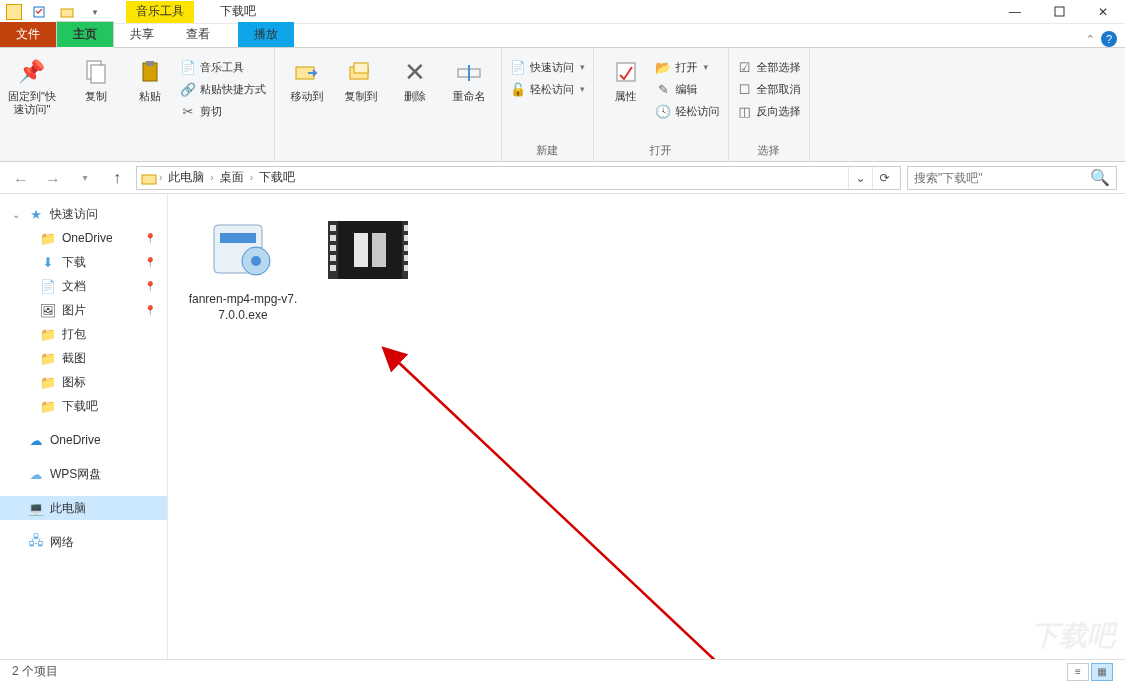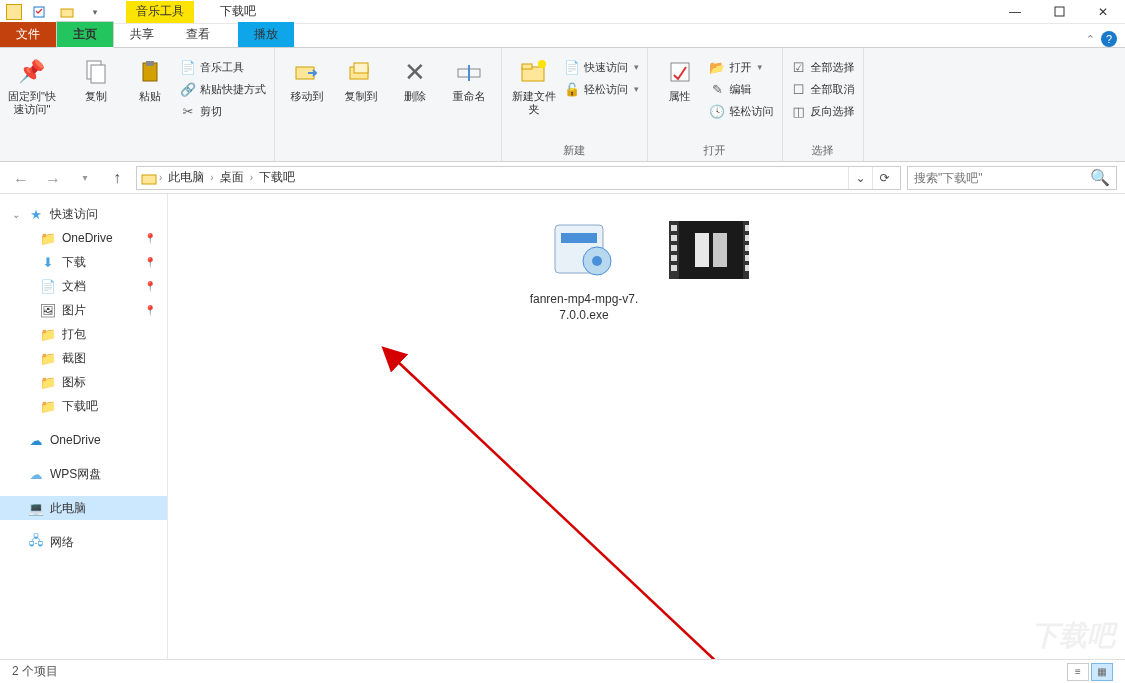--- a/index.html
+++ b/index.html
@@ -48,21 +48,21 @@
 .main { display: flex; height: calc(683px - 24px - 24px - 114px - 32px - 24px); }
 .nav-pane { width: 168px; border-right: 1px solid #e8e8e8; overflow-y: auto; padding: 8px 0; }
 .nav-item { display: flex; align-items: center; gap: 6px; height: 24px; font-size: 12px; color: #333; padding-left: 12px; cursor: pointer; }
 .nav-item.child { padding-left: 40px; }
 .nav-item.selected { background: #cce8ff; }
 .nav-expand { width: 10px; color: #888; font-size: 10px; }
 .nav-ico { width: 16px; height: 16px; display: flex; align-items: center; justify-content: center; font-size: 13px; }
 .nav-pin { margin-left: auto; margin-right: 10px; color: #888; font-size: 10px; }
 .nav-spacer { height: 10px; }
 
-.content { flex: 1; padding: 20px; display: flex; gap: 15px; align-items: flex-start; position: relative; justify-content: center; }
+.content { flex: 1; padding: 20px; display: flex; gap: 15px; align-items: flex-start; position: relative; }
 .file-item { width: 110px; display: flex; flex-direction: column; align-items: center; cursor: pointer; }
 .file-thumb { width: 80px; height: 72px; display: flex; align-items: center; justify-content: center; margin-bottom: 6px; }
 .file-label { font-size: 12px; color: #333; text-align: center; line-height: 1.3; word-break: break-all; }
 
 .statusbar { position: absolute; bottom: 0; left: 0; right: 0; height: 24px; border-top: 1px solid #e0e0e0; display: flex; align-items: center; padding: 0 12px; font-size: 12px; color: #555; background: #fff; }
 .status-views { margin-left: auto; display: flex; gap: 2px; }
 .status-view { width: 22px; height: 18px; border: 1px solid #ccc; display: flex; align-items: center; justify-content: center; cursor: pointer; font-size: 10px; color: #666; }
 .status-view.active { background: #cce8ff; border-color: #7ab8e8; }
 
 .arrow-annot { position: absolute; pointer-events: none; }
@@ -194,30 +194,20 @@
               <line x1="13" y1="6" x2="13" y2="22" stroke="#4a90d9" stroke-width="2"></line>
             </svg>
           </div>
         <div class="rlbl">重命名</div>
       </div>
     </div>
   </div>
 
   <div class="rgroup">
     <div class="rgroup-body">
-      <div class="rbig">
-        <div class="ricon">
-            <svg width="28" height="26">
-              <rect x="2" y="8" width="22" height="14" fill="#ffe699" stroke="#d4a000"></rect>
-              <rect x="2" y="5" width="10" height="5" fill="#ffe699" stroke="#d4a000"></rect>
-              <circle cx="22" cy="5" r="4" fill="#fde300"></circle>
-            </svg>
-          </div>
-        <div class="rlbl">新建文件夹</div>
-      </div>
       <div class="rcol">
         <div class="rsmall">
             <span class="ricon-s">📄</span>
             <span>快速访问</span>
             <span style="font-size:9px;color:#777;margin-left:2px">▾</span>
           </div>
         <div class="rsmall">
             <span class="ricon-s">🔓</span>
             <span>轻松访问</span>
             <span style="font-size:9px;color:#777;margin-left:2px">▾</span>

